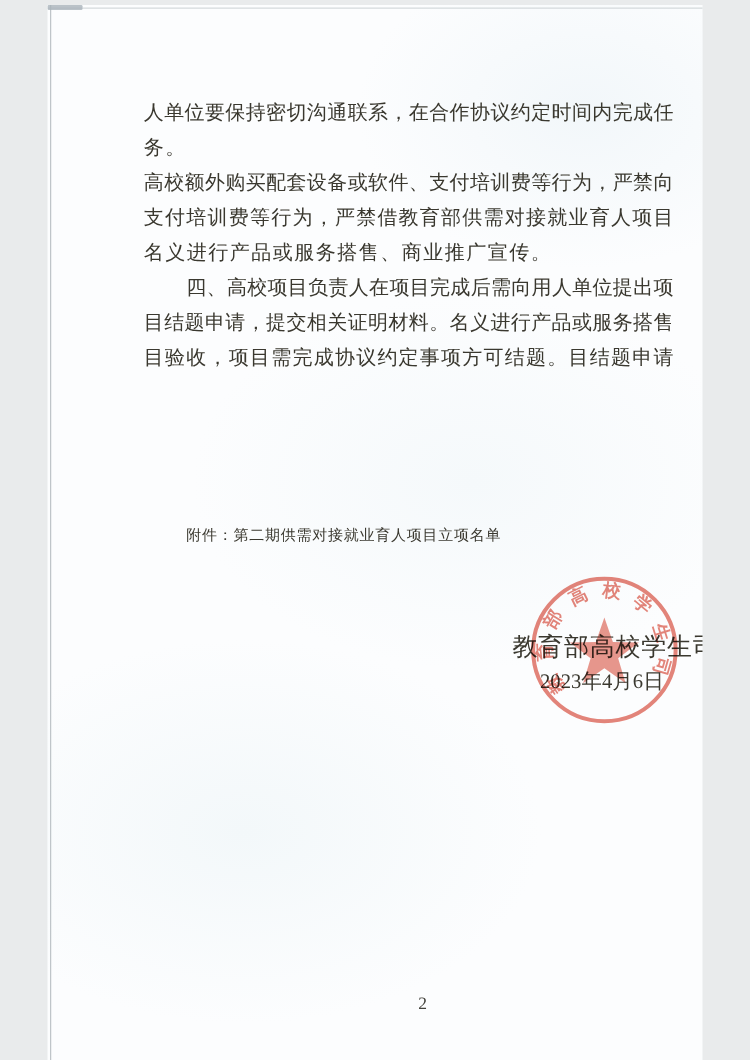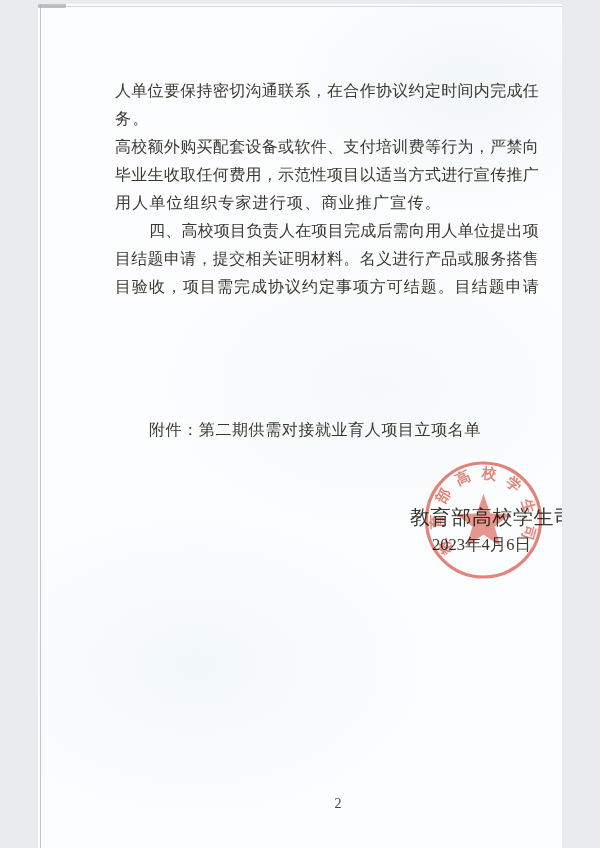--- a/index.html
+++ b/index.html
@@ -29,21 +29,21 @@
     font-size:16px;line-height:28px;
     letter-spacing:0.2px;
   }
   .bline{height:28px;overflow:visible;}
   .bline.just{text-align:justify;text-align-last:justify;}
   .bline.indent{padding-left:34px;}
   .bline.loose{letter-spacing:1.2px;}
 
   .attachment{
     position:absolute;left:111px;top:416px;
-    font-size:16px;letter-spacing:0.6px;white-space:nowrap;
+    font-size:12px;letter-spacing:0.6px;white-space:nowrap;
   }
   .signature{
     position:absolute;left:372px;top:500px;
     font-size:20px;letter-spacing:0.6px;white-space:nowrap;
   }
   .sigdate{
     position:absolute;left:394px;top:530px;
     font-size:16.5px;white-space:nowrap;
   }
   .pageno{
@@ -69,22 +69,22 @@
 
   <div class="edge-top"></div>
   <div class="edge-left"></div>
   <div class="edge-bottom"></div>
   <div class="corner-smudge"></div>
 
   <div class="body-text">
       <div class="bline just">人单位要保持密切沟通联系，在合作协议约定时间内完成任</div>
       <div class="bline loose">务。</div>
       <div class="bline just">高校额外购买配套设备或软件、支付培训费等行为，严禁向</div>
-      <div class="bline just">毕业生收取任何费用，示范性项目以适当方式进行宣传推广</div>
-      <div class="bline loose">用人单位组织专家进行项、商业推广宣传。</div>
+      <div class="bline just">支付培训费等行为，严禁借教育部供需对接就业育人项目</div>
+      <div class="bline loose">名义进行产品或服务搭售、商业推广宣传。</div>
       <div class="bline indent just">四、高校项目负责人在项目完成后需向用人单位提出项</div>
       <div class="bline just">目结题申请，提交相关证明材料。名义进行产品或服务搭售</div>
       <div class="bline just">目验收，项目需完成协议约定事项方可结题。目结题申请</div>
     </div>
 
   <div class="attachment">附件：第二期供需对接就业育人项目立项名单</div>
 
   <div class="signature">教育部高校学生司</div>
 
   <div class="sigdate">2023年4月6日</div>

